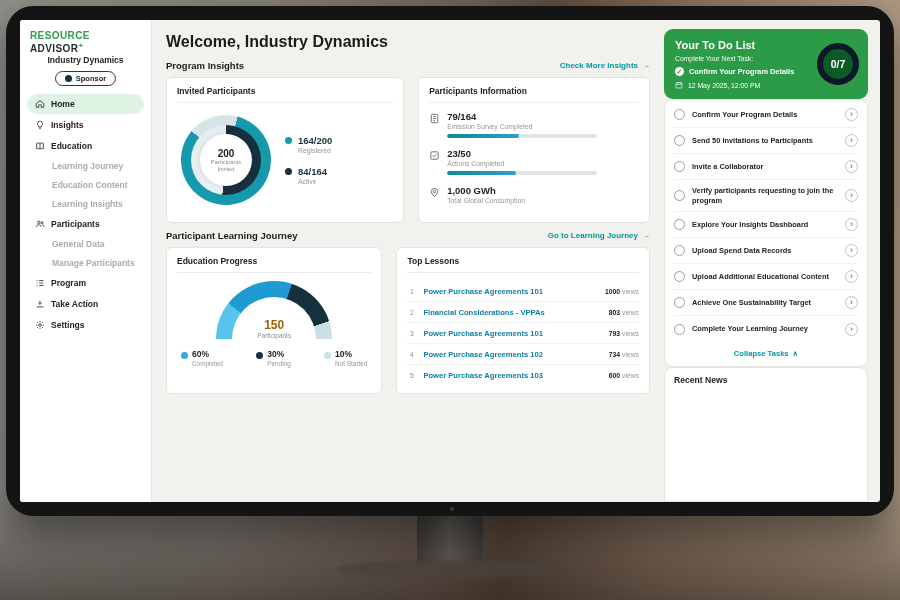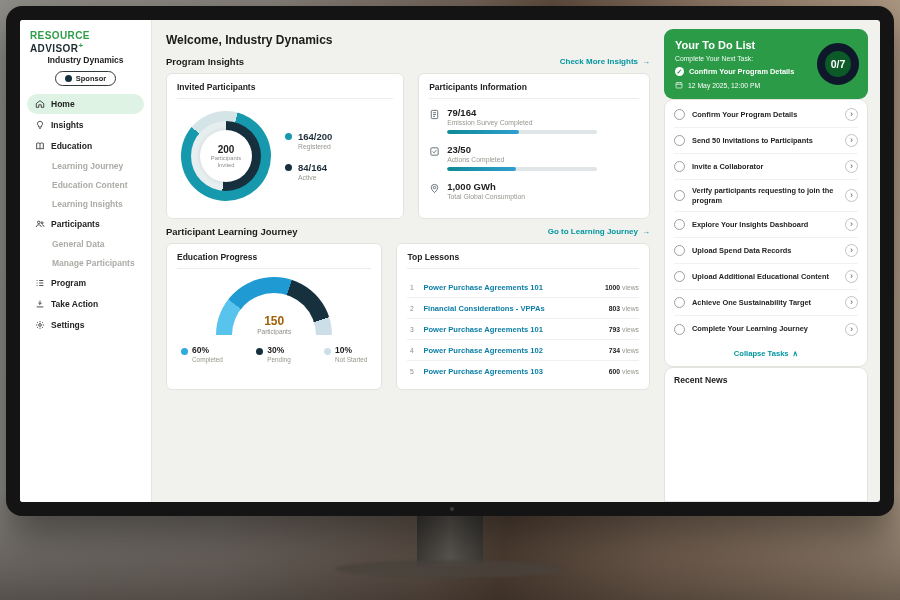--- a/index.html
+++ b/index.html
@@ -10,42 +10,42 @@
     background:linear-gradient(95deg,#908e88 0%,#86807a 28%,#6f6055 50%,#5d4b3d 58%,#8a7462 74%,#a8937e 92%,#b5a28c 100%); }
   .floor { position:absolute; left:0; bottom:0; width:100%; height:110px;
     background:linear-gradient(rgba(30,22,18,0), rgba(30,22,18,.5)); }
   .stand-neck { position:absolute; left:50%; top:514px; transform:translateX(-50%);
     width:66px; height:52px; background:linear-gradient(90deg,#3c3a37,#5a5650,#3c3a37); }
   .stand-base { position:absolute; left:50%; top:560px; transform:translateX(-50%);
     width:230px; height:18px; background:#4a443d; border-radius:50%; opacity:.75; filter:blur(1px); }
 
   
   .monitor { position:absolute; left:6px; top:6px; width:888px; height:510px;
-    background:#141414; border-radius:16px; padding:14px; box-shadow:0 18px 40px rgba(0,0,0,.45); }
+    background:#141414; border-radius:27px; padding:14px; box-shadow:0 18px 40px rgba(0,0,0,.45); }
   .camera-dot { position:absolute; left:50%; bottom:5px; width:4px; height:4px; border-radius:50%; background:#3a3a3a; }
   .screen { width:100%; height:100%; background:#f1f1ed; border-radius:3px; overflow:hidden; display:flex; }
 
   
   .sidebar { width:132px; background:#fff; border-right:1px solid #e5e5e1; padding:10px 7px; flex:none; }
   .logo { font-size:10px; font-weight:700; letter-spacing:.4px; padding-left:3px; }
   .logo .g { color:#2e9e49; } .logo .d { color:#1d2b33; } .logo .plus { color:#2e9e49; font-size:8px; vertical-align:super; }
   .org { text-align:center; font-size:8.5px; font-weight:700; color:#222; margin-top:1px; }
   .role-badge { display:flex; align-items:center; gap:4px; width:max-content; margin:6px auto 4px;
     border:1px solid #30383b; border-radius:10px; padding:2px 9px; font-size:7.5px; font-weight:600; color:#222; cursor:pointer; }
   .role-dot { width:7px; height:7px; border-radius:50%; background:#16303e; }
   .nav { margin-top:8px; }
   .nav-item { display:flex; align-items:center; gap:6px; font-size:8.5px; font-weight:700; color:#232323;
     padding:5px 8px; border-radius:13px; margin:1px 0; cursor:pointer; }
   .nav-item.active { background:#def3e3; }
   .nav-item.sub { color:#ababa7; padding:4px 8px 4px 25px; font-weight:600; }
   .nav-item svg { width:10px; height:10px; stroke:#2b2b2b; fill:none; stroke-width:2; flex:none; }
 
   
   .main { flex:1; padding:10px 12px 8px 14px; min-width:0; }
-  .welcome { font-size:12px; font-weight:700; color:#1b1b1b; margin:3px 0 9px; }
+  .welcome { font-size:16px; font-weight:700; color:#1b1b1b; margin:3px 0 9px; }
   .filters { display:flex; gap:22px; align-items:center; font-size:8px; color:#333; margin-bottom:8px; }
   .filter { display:flex; gap:5px; align-items:center; }
   .filter-value { font-weight:700; display:flex; align-items:center; gap:5px; cursor:pointer; color:#1d1d1d; }
   .chev { width:5px; height:5px; border-right:1.4px solid #222; border-bottom:1.4px solid #222; transform:rotate(45deg) translateY(-1px); }
   .section-row { display:flex; justify-content:space-between; align-items:center; margin:7px 0 6px; }
   .section-title { font-size:9.5px; font-weight:700; color:#1c1c1c; }
   .section-link { font-size:8px; font-weight:700; color:#0097a0; cursor:pointer; display:flex; gap:4px; align-items:center; }
   .cards { display:flex; gap:14px; }
   .card { background:#fff; border:1px solid #e3e3df; border-radius:6px; padding:8px 10px; }
   .card-title { font-size:8.5px; font-weight:700; color:#222; padding-bottom:6px; border-bottom:1px solid #ececea; margin-bottom:8px; }
@@ -100,21 +100,21 @@
   
   .rightpanel { width:218px; flex:none; padding:9px 12px 0 2px; display:flex; flex-direction:column; }
   .todo-green { position:relative; background:#2b9b47; border-radius:9px; padding:10px 58px 10px 11px; color:#fff; }
   .todo-title { font-size:11px; font-weight:700; }
   .todo-sub { font-size:6.8px; margin-top:4px; opacity:.95; }
   .todo-next { display:flex; gap:5px; align-items:center; font-size:7.4px; font-weight:700; margin-top:5px; }
   .check-circle { width:9px; height:9px; border-radius:50%; background:#fff; color:#2b9b47; font-size:7px; font-weight:700;
     display:flex; align-items:center; justify-content:center; flex:none; }
   .todo-due { display:flex; gap:5px; align-items:center; font-size:6.8px; margin-top:5px; }
   .progress-badge { position:absolute; right:9px; top:50%; transform:translateY(-50%); width:42px; height:42px; border-radius:50%;
-    background:#0c5a27; border:8px solid #0f172a; display:flex; align-items:center; justify-content:center;
+    background:#0c5a27; border:6px solid #0f172a; display:flex; align-items:center; justify-content:center;
     font-size:10.5px; font-weight:700; }
   .tasks-card { background:#fff; border:1px solid #e3e3df; border-radius:9px; padding:2px 9px 0; }
   .task { display:flex; align-items:center; gap:7px; padding:6px 0; border-bottom:1px solid #f0f0ed; min-height:26px; cursor:pointer; }
   .task-check { width:11px; height:11px; border:1px solid #9aa09b; border-radius:50%; flex:none; cursor:pointer; }
   .task-label { flex:1; font-size:7.4px; font-weight:600; color:#242424; line-height:1.3; }
   .task-go { width:13px; height:13px; border:1px solid #c2c2be; border-radius:50%; display:flex; align-items:center; justify-content:center;
     font-size:9px; color:#555; flex:none; padding-bottom:1px; cursor:pointer; }
   .collapse { display:flex; justify-content:center; gap:4px; align-items:center; font-size:7.6px; font-weight:700;
     color:#0097a0; padding:7px 0 8px; cursor:pointer; }
   .news-card { background:#fff; border:1px solid #e3e3df; border-radius:9px 9px 0 0; padding:7px 9px; flex:1; }

